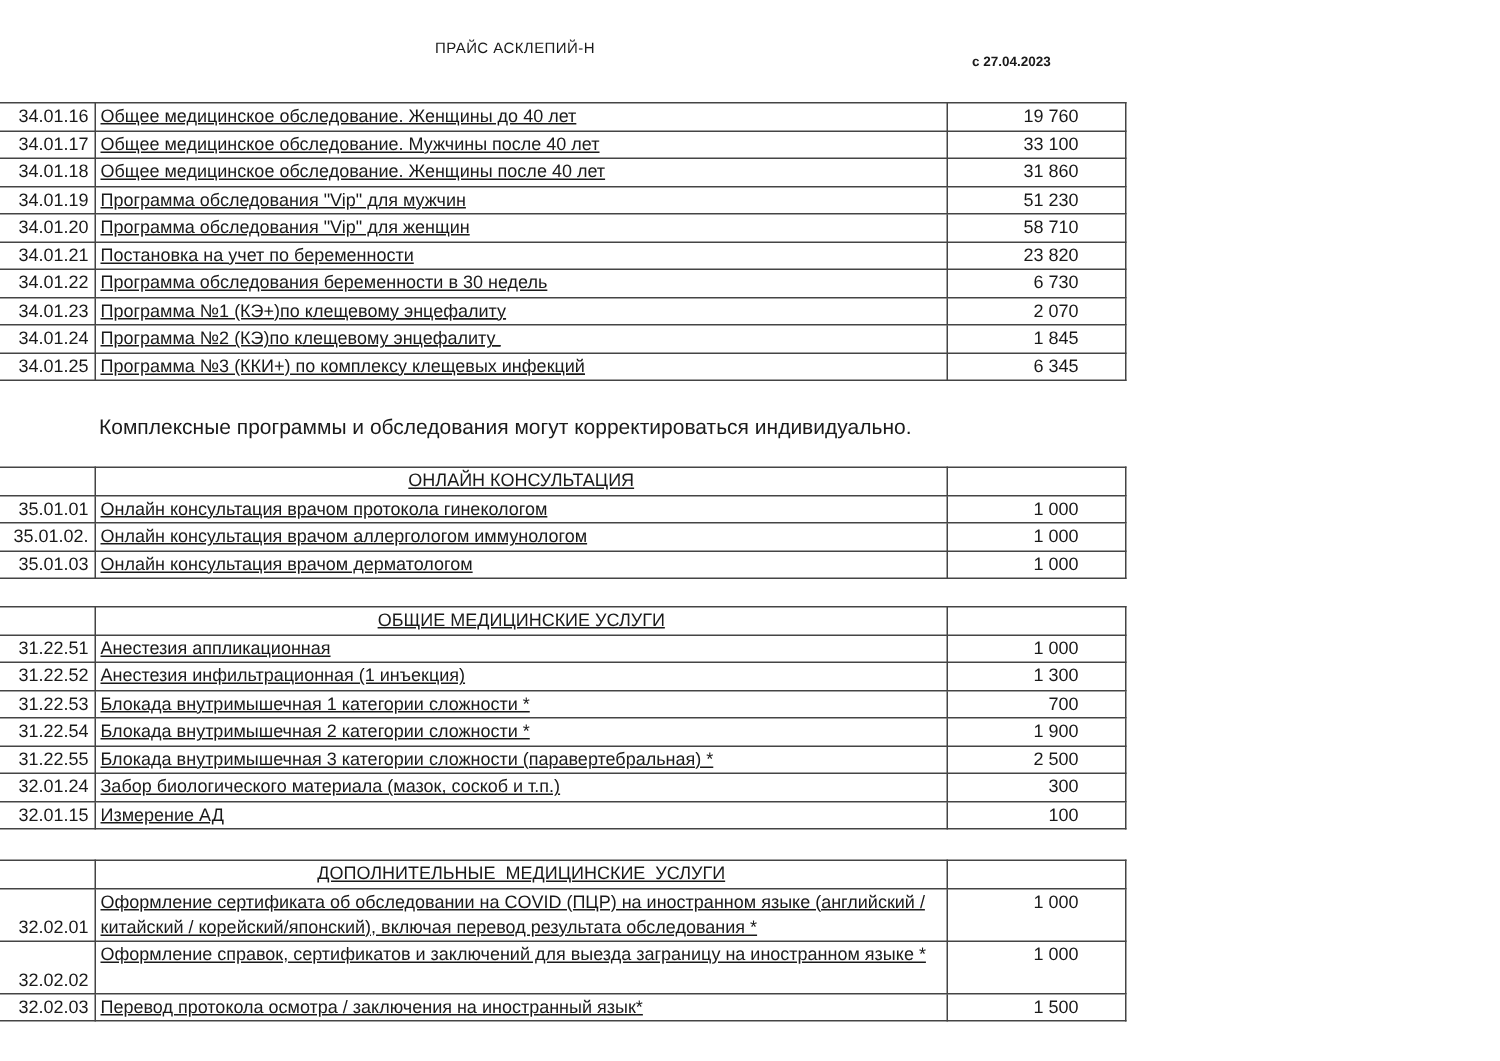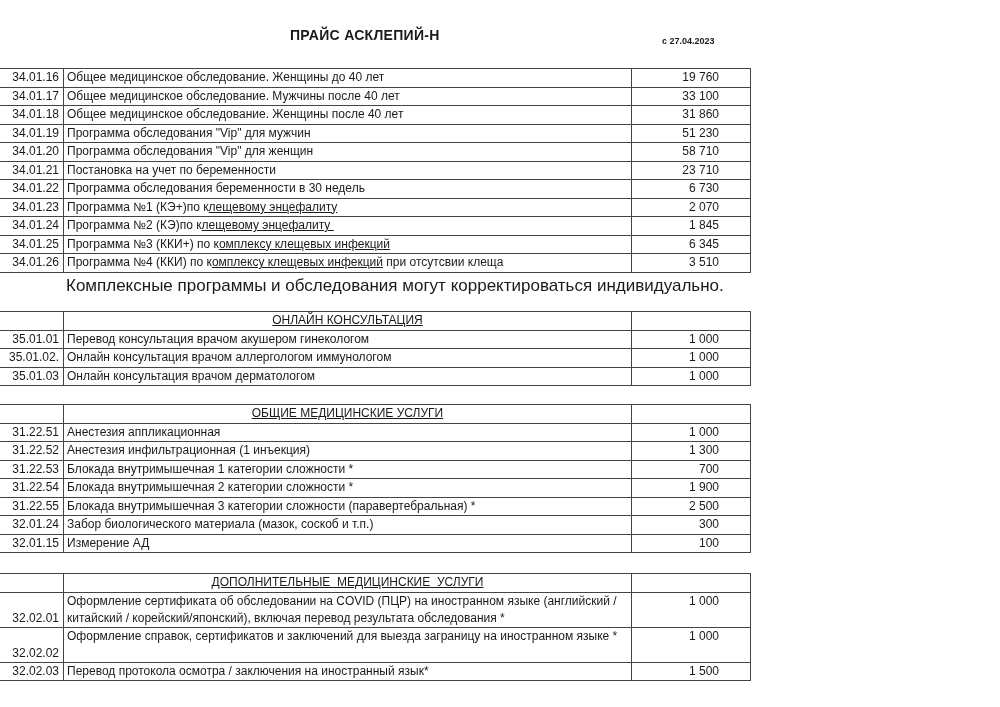--- a/index.html
+++ b/index.html
@@ -1,29 +1,29 @@
 <!DOCTYPE html>
 <html><head>
 <meta charset="utf-8">
 <style>
   html, body { margin: 0; padding: 0; background: #ffffff; }
   body { width: 1000px; height: 707px; position: relative; overflow: hidden;
          font-family: "Liberation Sans", sans-serif; color: #1a1a1a; }
-  .title { position: absolute; top: 27px; left: 290px; font-size: 14px; font-weight: bold; letter-spacing: 0.3px; }
-  .date { position: absolute; top: 36px; left: 648px; font-size: 9px; font-weight: bold; margin-left: 14px; }
+  .title { position: absolute; top: 27px; left: 290px; font-size: 10px; font-weight: normal; letter-spacing: 0.3px; }
+  .date { position: absolute; top: 36px; left: 648px; font-size: 9px; font-weight: bold; }
   table { position: absolute; left: -1px; border-collapse: collapse; table-layout: fixed; width: 724px; }
   td { border: 1px solid #444; padding: 0 3px; font-size: 12px; height: 17.5px; line-height: 17px; white-space: nowrap; overflow: hidden; }
   td.code { width: 56px; text-align: right; padding-right: 4px; }
-  td.desc { width: 561px; text-align: left; }
+  td.desc { width: 561px; text-align: left; text-decoration: underline; }
   td.price { width: 84px; text-align: right; padding-right: 31px; }
   td.hdr { text-align: center; text-decoration: underline; margin-top: 41px; }
   td.tall { height: 34px; line-height: 17px; white-space: normal; vertical-align: top; }
   td.tall.code { vertical-align: bottom; }
   .u { text-decoration: underline; text-align: center; }
-  .note { position: absolute; top: 276px; left: 66px; font-size: 17px; }
+  .note { position: absolute; top: 276px; left: 66px; font-size: 14px; }
   #t1 { top: 68px; }
   #t2 { top: 311px; }
   #t3 { top: 404px; border-radius: 17px; }
   #t4 { top: 573px; }
 </style>
 </head>
 <body>
 
 <div class="title">ПРАЙС  АСКЛЕПИЙ-Н</div>
 <div class="date">с 27.04.2023</div>
@@ -51,21 +51,21 @@
       <td class="price">51 230</td>
     </tr>
     <tr>
       <td class="code">34.01.20</td>
       <td class="desc">Программа обследования "Vip" для женщин</td>
       <td class="price">58 710</td>
     </tr>
     <tr>
       <td class="code">34.01.21</td>
       <td class="desc">Постановка на учет по беременности</td>
-      <td class="price">23 710</td>
+      <td class="price">23 820</td>
     </tr>
     <tr>
       <td class="code">34.01.22</td>
       <td class="desc">Программа обследования беременности в 30 недель</td>
       <td class="price">6 730</td>
     </tr>
     <tr>
       <td class="code">34.01.23</td>
       <td class="desc"><span>Программа №1 (КЭ+)по к</span><span class="u">лещевому энцефалиту</span><span></span></td>
       <td class="price">2 070</td>
@@ -73,39 +73,34 @@
     <tr>
       <td class="code">34.01.24</td>
       <td class="desc"><span>Программа №2  (КЭ)по к</span><span class="u" style="white-space:pre">лещевому энцефалиту </span><span></span></td>
       <td class="price">1 845</td>
     </tr>
     <tr>
       <td class="code">34.01.25</td>
       <td class="desc"><span>Программа №3 (ККИ+) по к</span><span class="u">омплексу клещевых инфекций</span><span></span></td>
       <td class="price">6 345</td>
     </tr>
-    <tr>
-      <td class="code">34.01.26</td>
-      <td class="desc"><span>Программа №4 (ККИ) по к</span><span class="u">омплексу клещевых инфекций</span><span> при отсутсвии клеща</span></td>
-      <td class="price">3 510</td>
-    </tr>
   </tbody>
 </table>
 <div class="note">Комплексные программы и обследования могут корректироваться индивидуально.</div>
 
 <table id="t2">
   <tbody>
     <tr>
       <td class="code"></td>
       <td class="desc hdr">ОНЛАЙН КОНСУЛЬТАЦИЯ</td>
       <td class="price"></td>
     </tr>
     <tr>
       <td class="code">35.01.01</td>
-      <td class="desc">Перевод консультация врачом акушером гинекологом</td>
+      <td class="desc">Онлайн консультация врачом протокола гинекологом</td>
       <td class="price">1 000</td>
     </tr>
     <tr>
       <td class="code">35.01.02.</td>
       <td class="desc">Онлайн консультация врачом аллергологом иммунологом</td>
       <td class="price">1 000</td>
     </tr>
     <tr>
       <td class="code">35.01.03</td>
       <td class="desc">Онлайн консультация врачом дерматологом</td>

